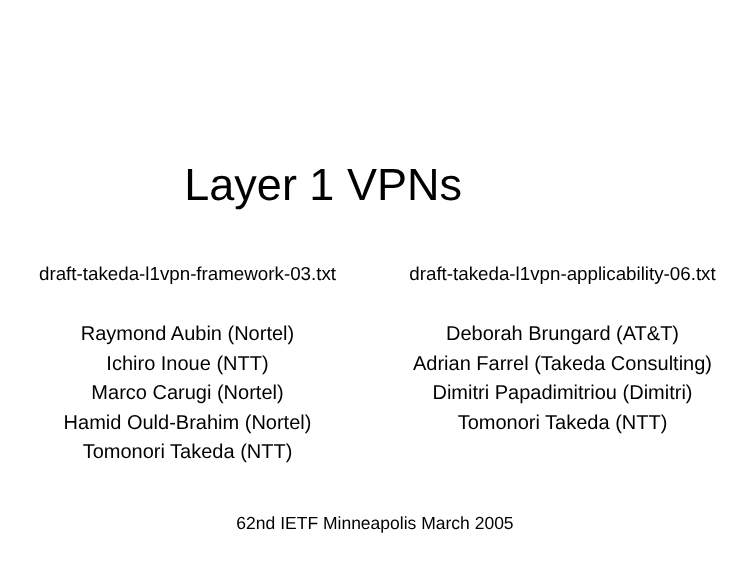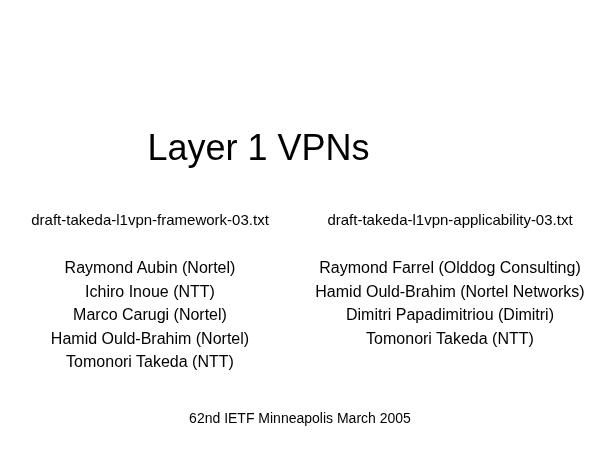--- a/index.html
+++ b/index.html
@@ -104,24 +104,24 @@
       <div class="author-list">
         <div class="author">Raymond Aubin (Nortel)</div>
         <div class="author">Ichiro Inoue (NTT)</div>
         <div class="author">Marco Carugi (Nortel)</div>
         <div class="author">Hamid Ould-Brahim (Nortel)</div>
         <div class="author">Tomonori Takeda (NTT)</div>
       </div>
     </div>
 
     <div class="column">
-      <div class="doc-name">draft-takeda-l1vpn-applicability-03.txt</div>
+      <div class="doc-name">draft-takeda-l1vpn-applicability-06.txt</div>
       <div class="author-list">
-        <div class="author">Raymond Farrel (Olddog Consulting)</div>
-        <div class="author">Hamid Ould-Brahim (Nortel Networks)</div>
+        <div class="author">Deborah Brungard (AT&amp;T)</div>
+        <div class="author">Adrian Farrel (Takeda Consulting)</div>
         <div class="author">Dimitri Papadimitriou (Dimitri)</div>
         <div class="author">Tomonori Takeda (NTT)</div>
       </div>
     </div>
 
   </div>
 
   <div class="slide-footer">62nd IETF Minneapolis March 2005</div>
 
 </div>

